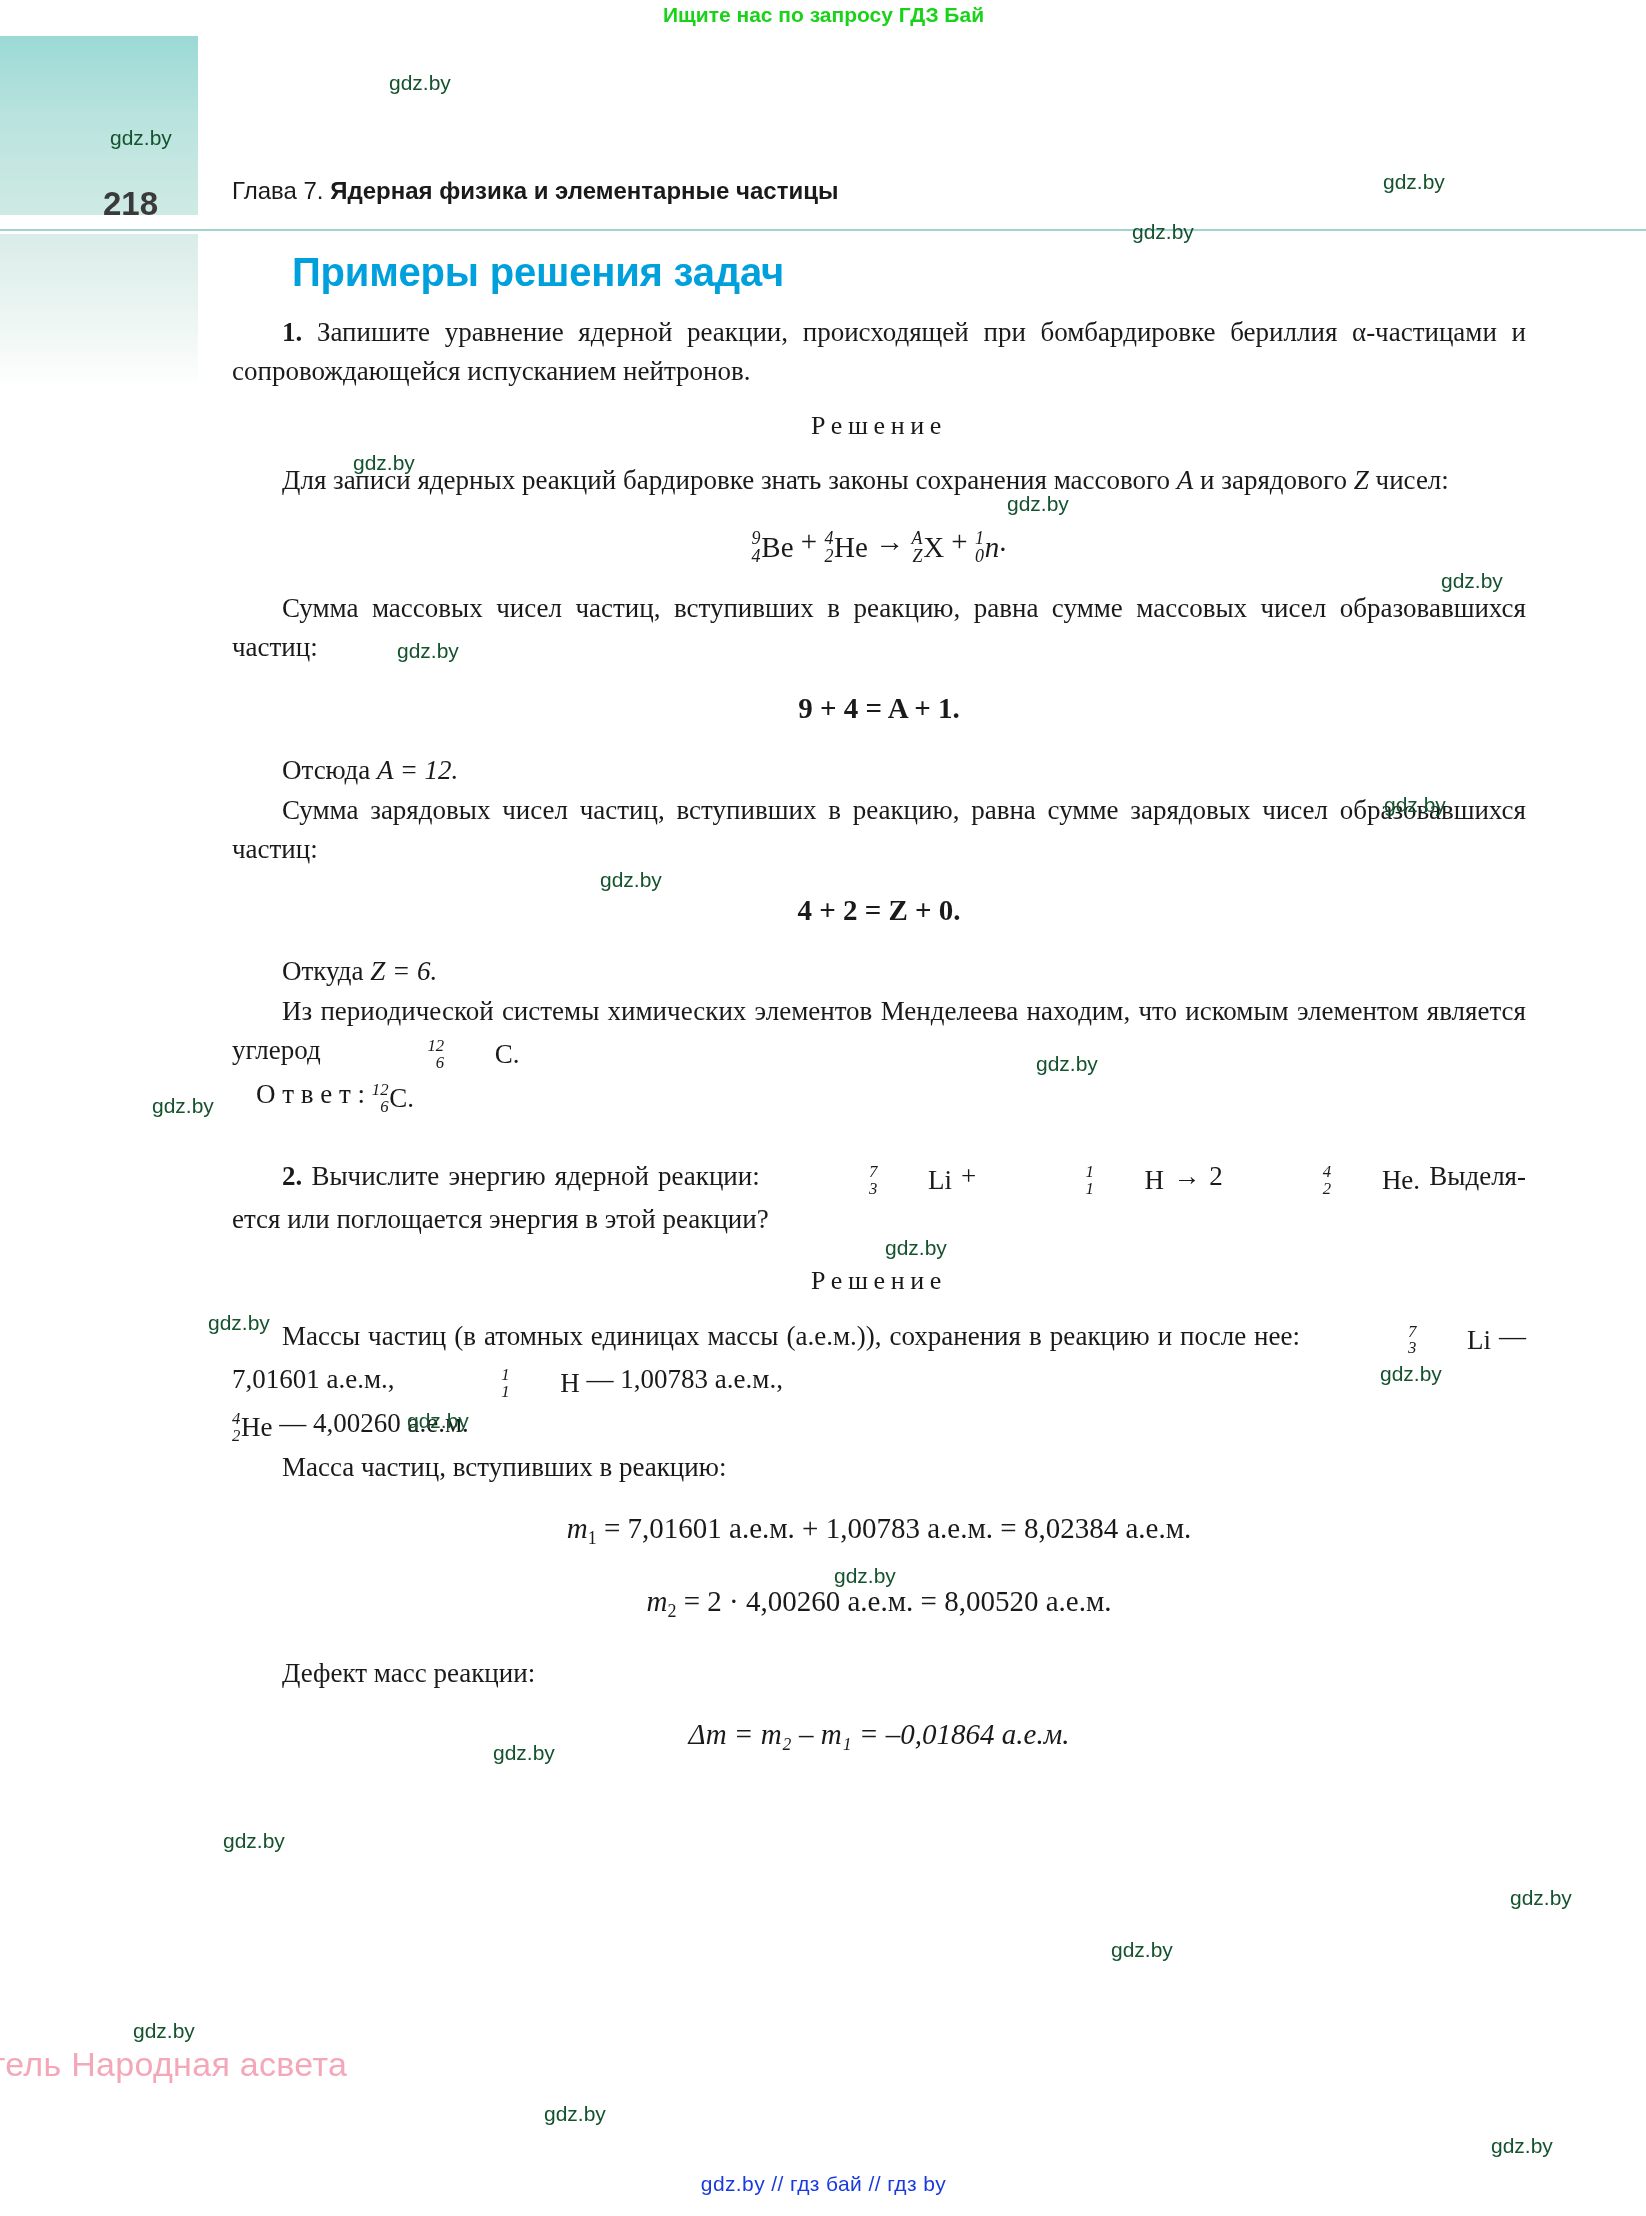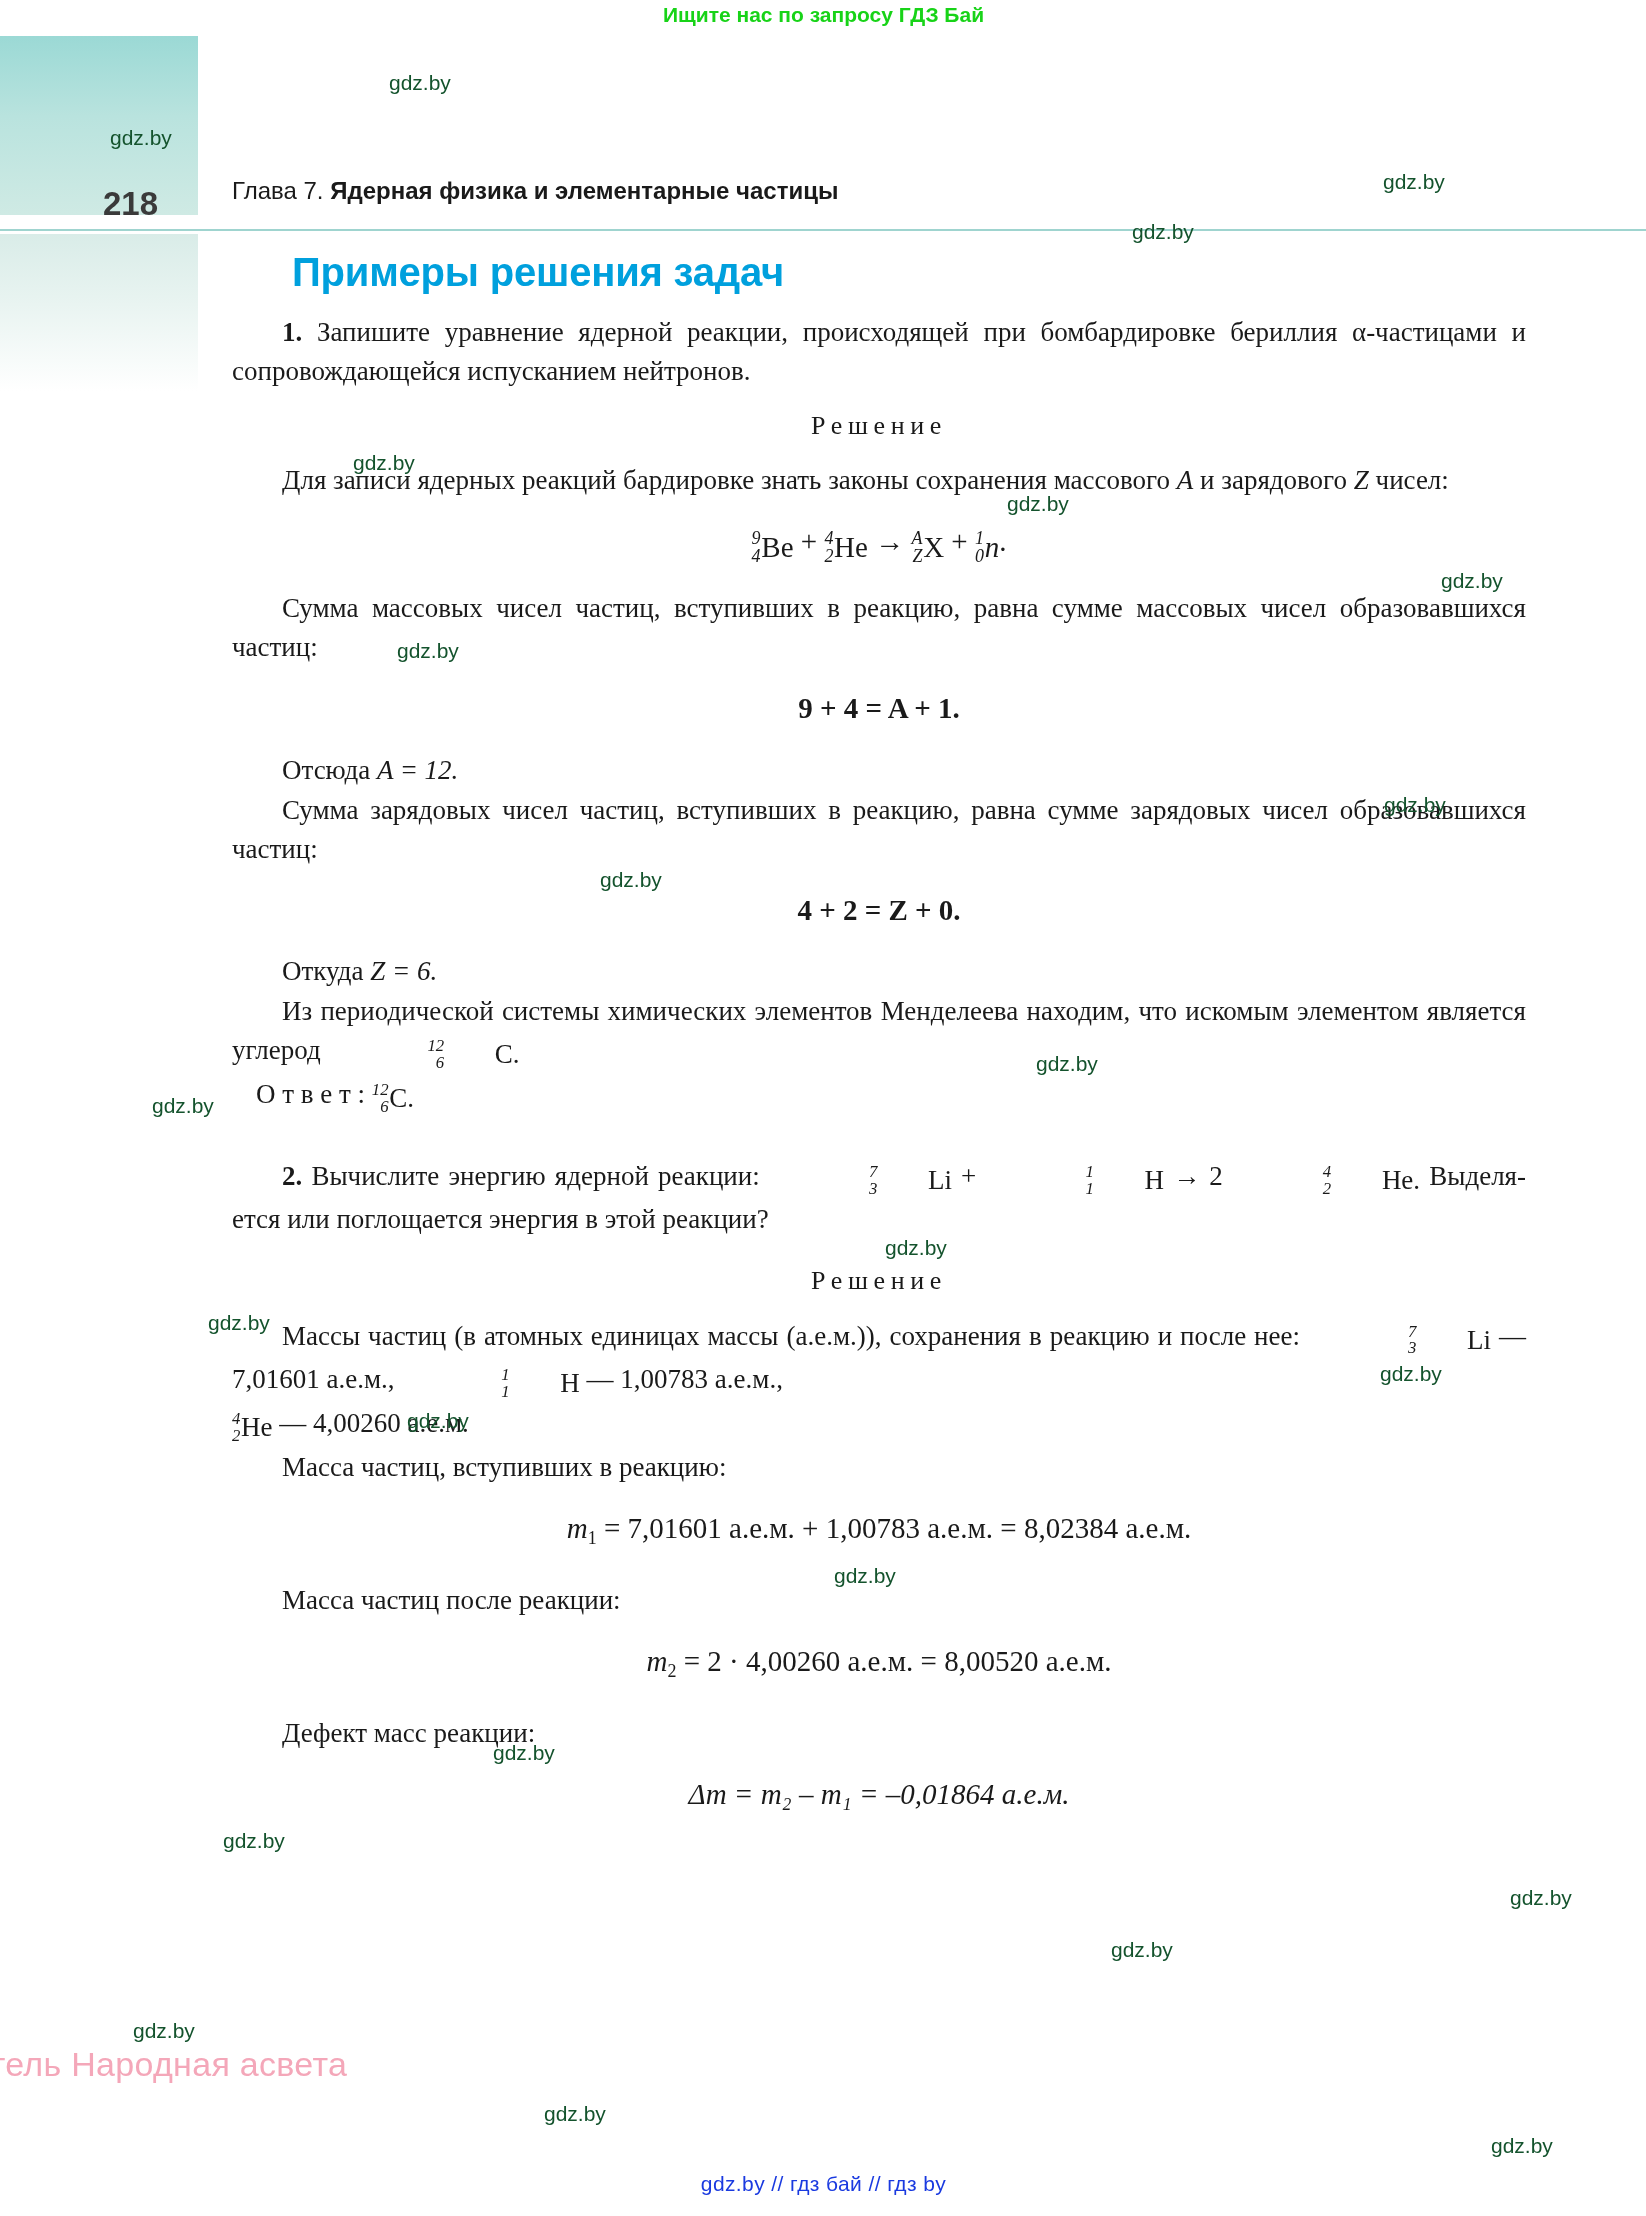--- a/index.html
+++ b/index.html
@@ -306,21 +306,20 @@
     <span>— 4,00260 а.е.м.</span>
   </p>
 
   <p class="body">Масса частиц, вступивших в реакцию:</p>
 
   <div class="eq">
     <span class="italic">m</span><span class="sub italic">1</span>
     <span>= 7,01601 а.е.м. + 1,00783 а.е.м. = 8,02384 а.е.м.</span>
   </div>
 
-  <p class="body">Масса частиц после реакции:</p>
 
   <div class="eq">
     <span class="italic">m</span><span class="sub italic">2</span>
     <span>= 2 · 4,00260 а.е.м. = 8,00520 а.е.м.</span>
   </div>
 
   <p class="body">Дефект масс реакции:</p>
 
   <div class="eq">
     <span class="italic">Δm = m₂ – m₁ = –0,01864 а.е.м.</span>

